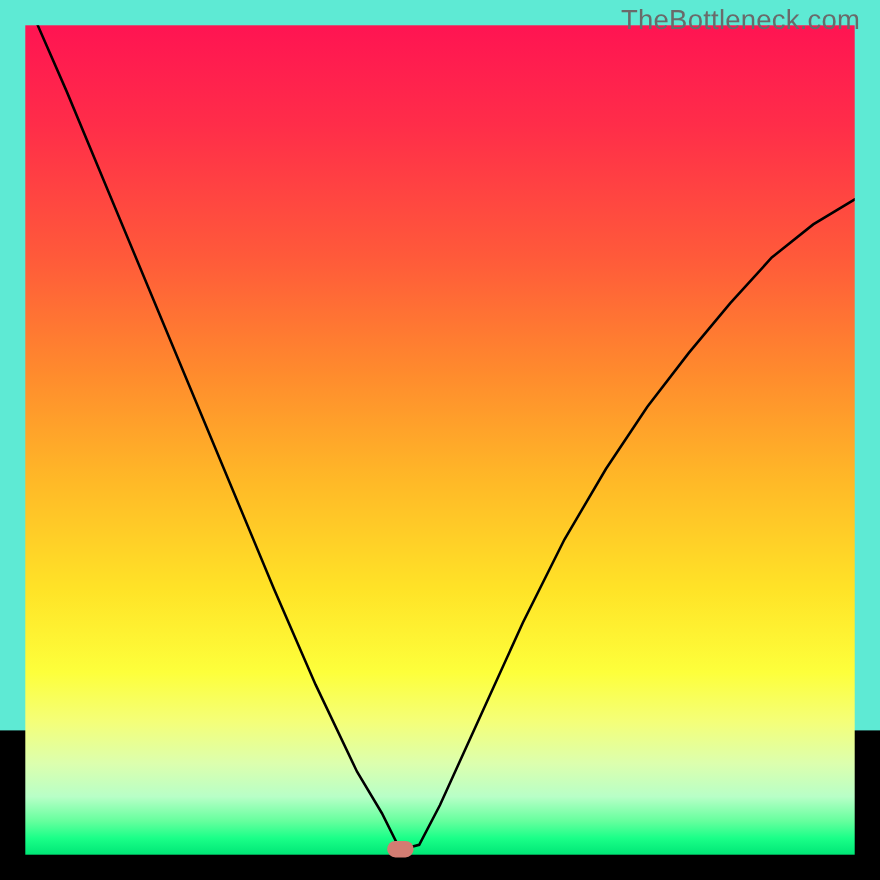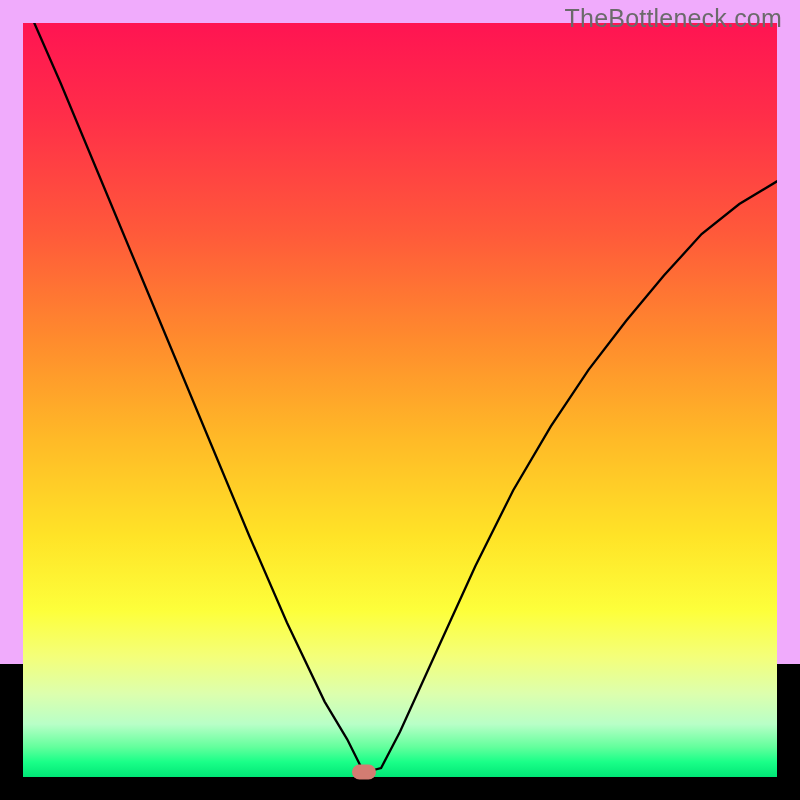--- a/index.html
+++ b/index.html
@@ -8,21 +8,21 @@
     width: 800px;
     height: 800px;
     background: #000;
     overflow: hidden;
     font-family: Arial, Helvetica, sans-serif;
   }
   .frame {
     position: relative;
     width: 800px;
     height: 664px;
-    background: #f0abfc;
+    background: #5eead4;
   }
   .watermark {
     position: absolute;
     top: 4px;
     right: 18px;
     font-size: 25px;
     font-weight: 500;
     color: #6a6a6a;
     letter-spacing: 0.2px;
     z-index: 5;

